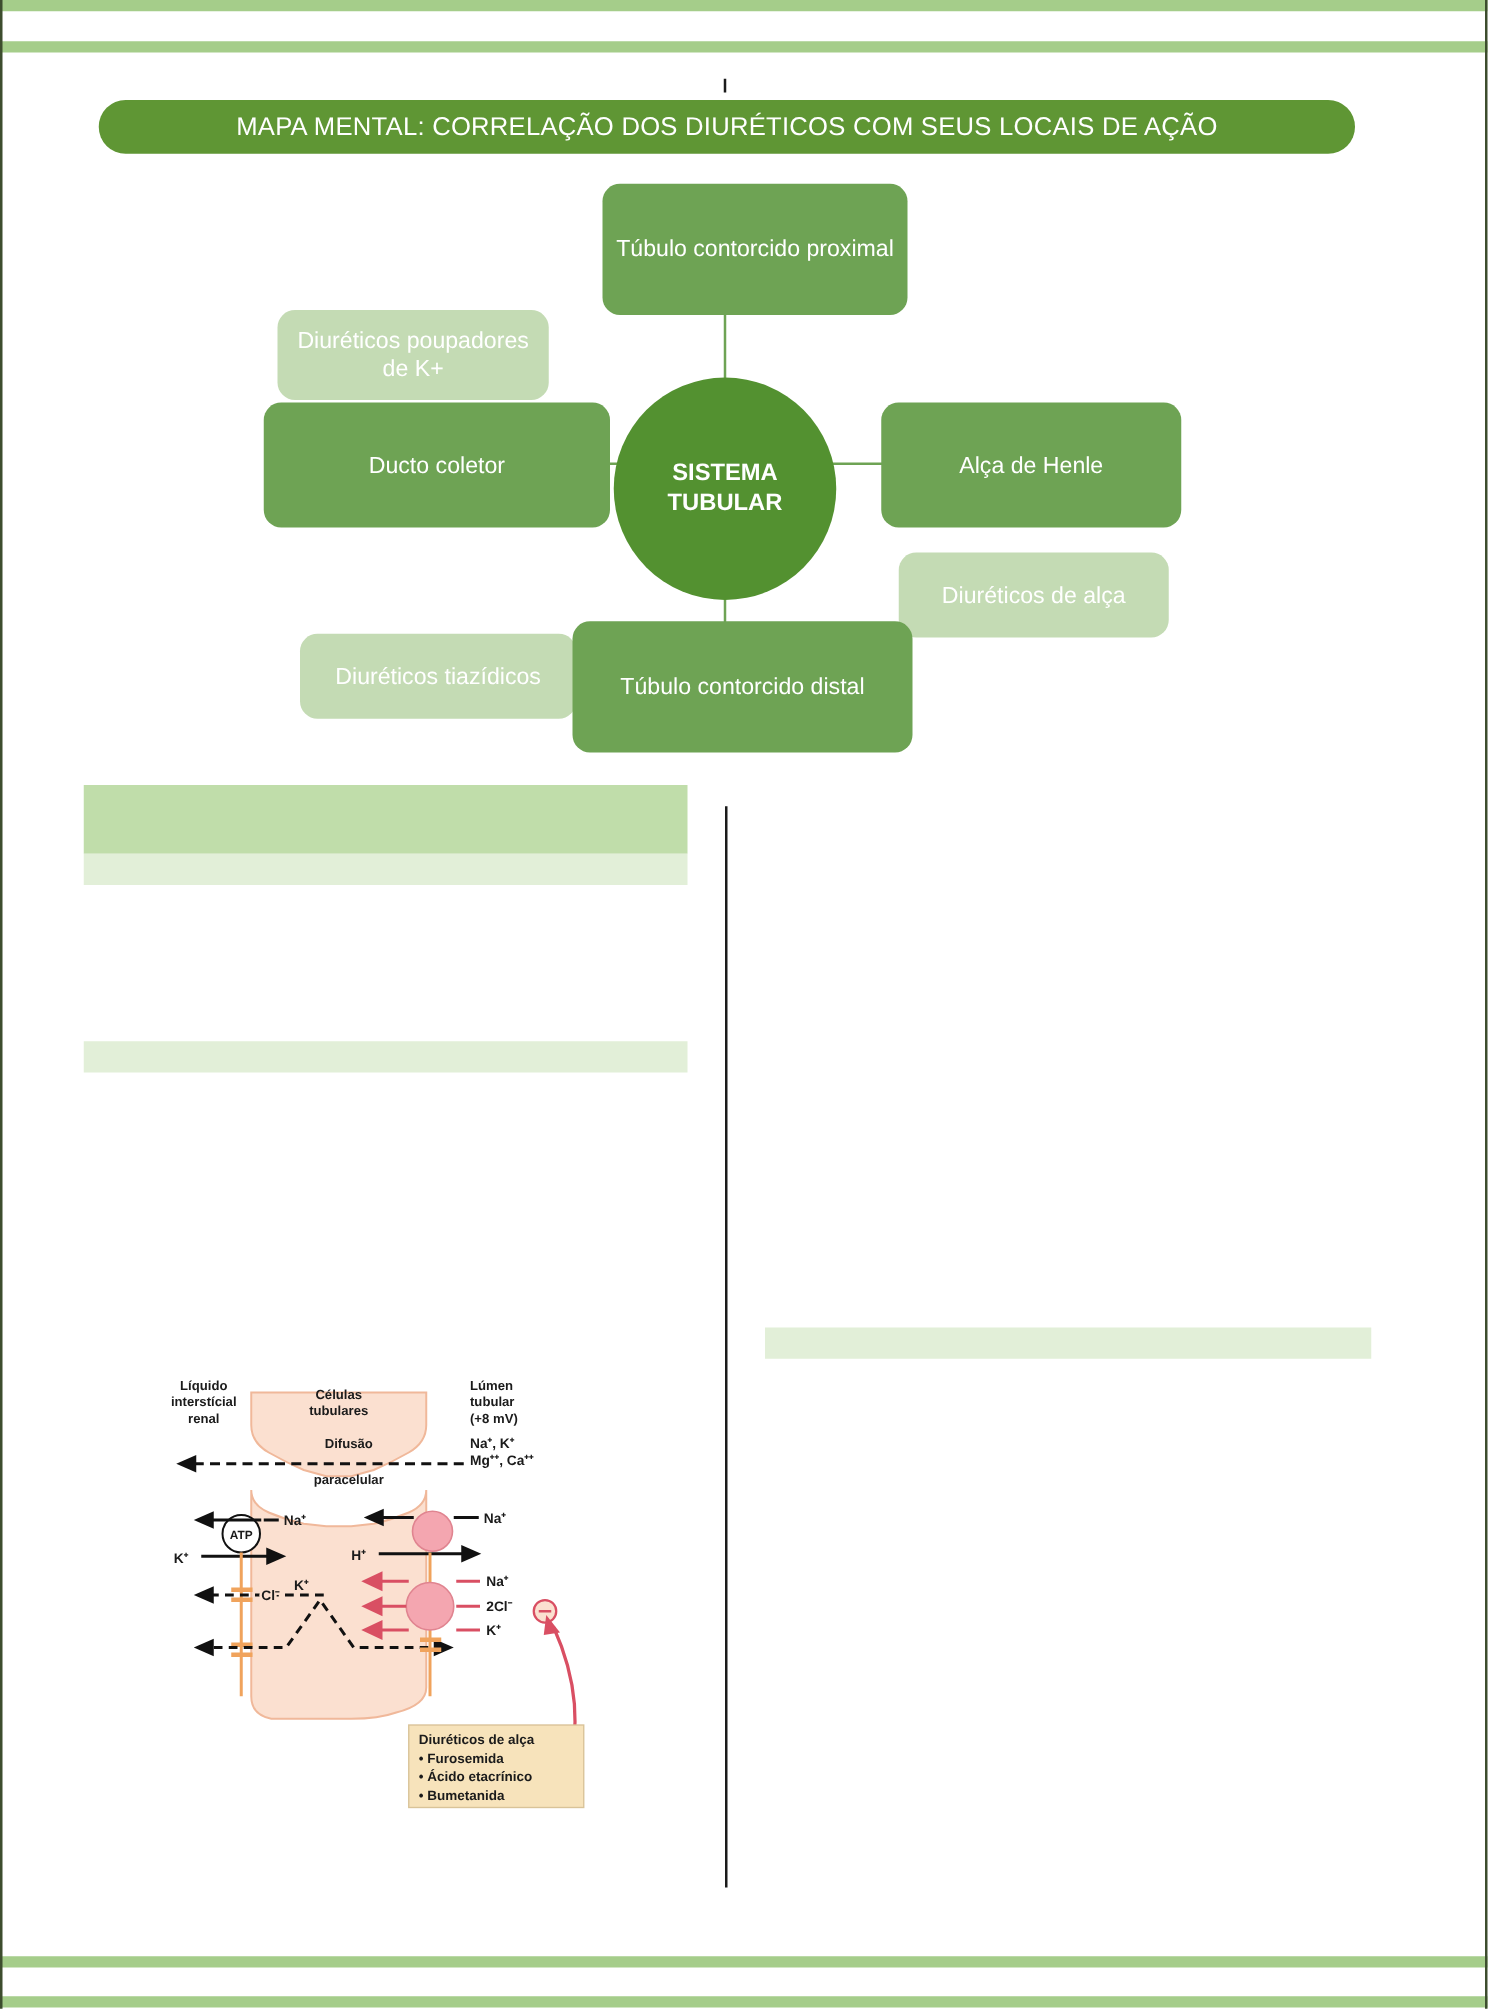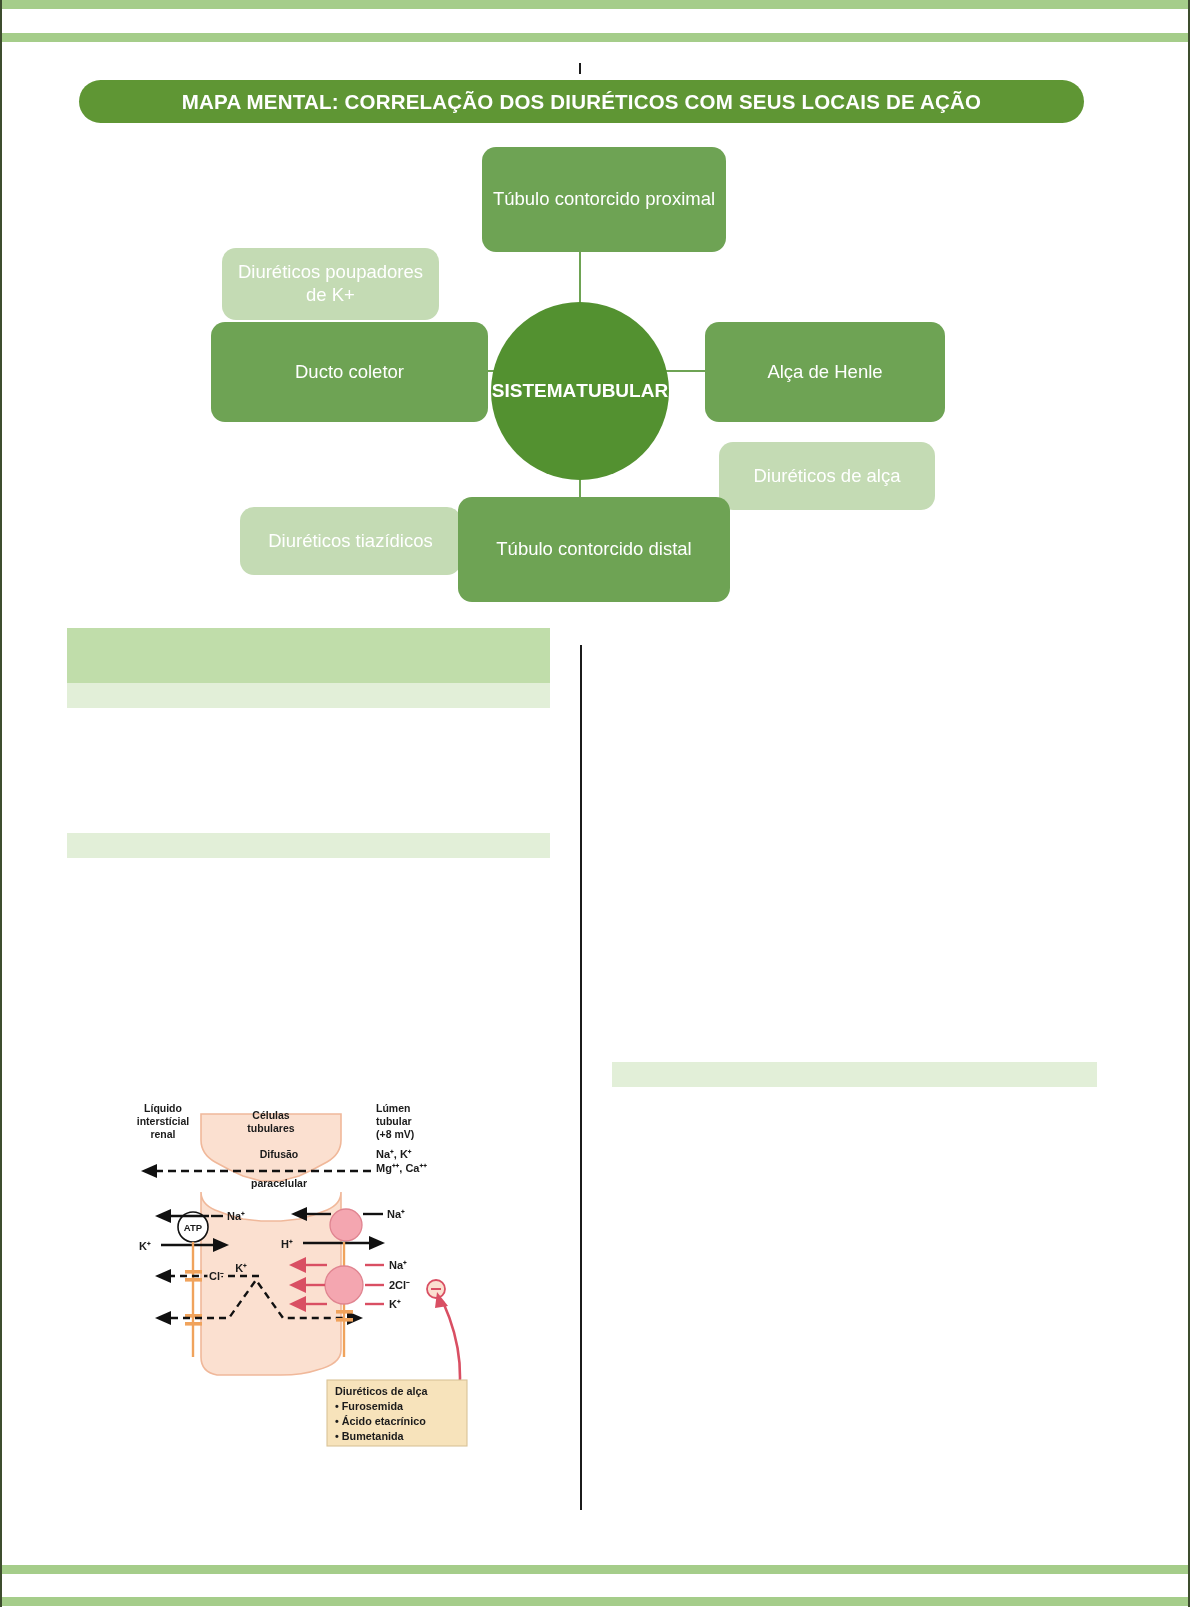--- a/index.html
+++ b/index.html
@@ -54,21 +54,21 @@
     height: 43px;
     background: #5f9634;
     border-radius: 22px;
     display: flex;
     align-items: center;
     justify-content: center;
   }
   .title-banner-text {
     color: #ffffff;
     font-size: 20.5px;
-    font-weight: bold;
+    font-weight: normal;
     letter-spacing: 0.2px;
     white-space: nowrap;
   }
 
   
   .mindmap {
     position: absolute;
     left: 0px;
     top: 130px;
     width: 1190px;
@@ -92,21 +92,21 @@
 
   .center-circle {
     position: absolute;
     left: 491px;
     top: 172px;
     width: 178px;
     height: 178px;
     border-radius: 50%;
     background: #539130;
     display: flex;
-    flex-direction: row;
+    flex-direction: column;
     align-items: center;
     justify-content: center;
     color: #ffffff;
     font-size: 19px;
     font-weight: bold;
     line-height: 1.28;
     text-align: center;
   }
 
   .connector {

